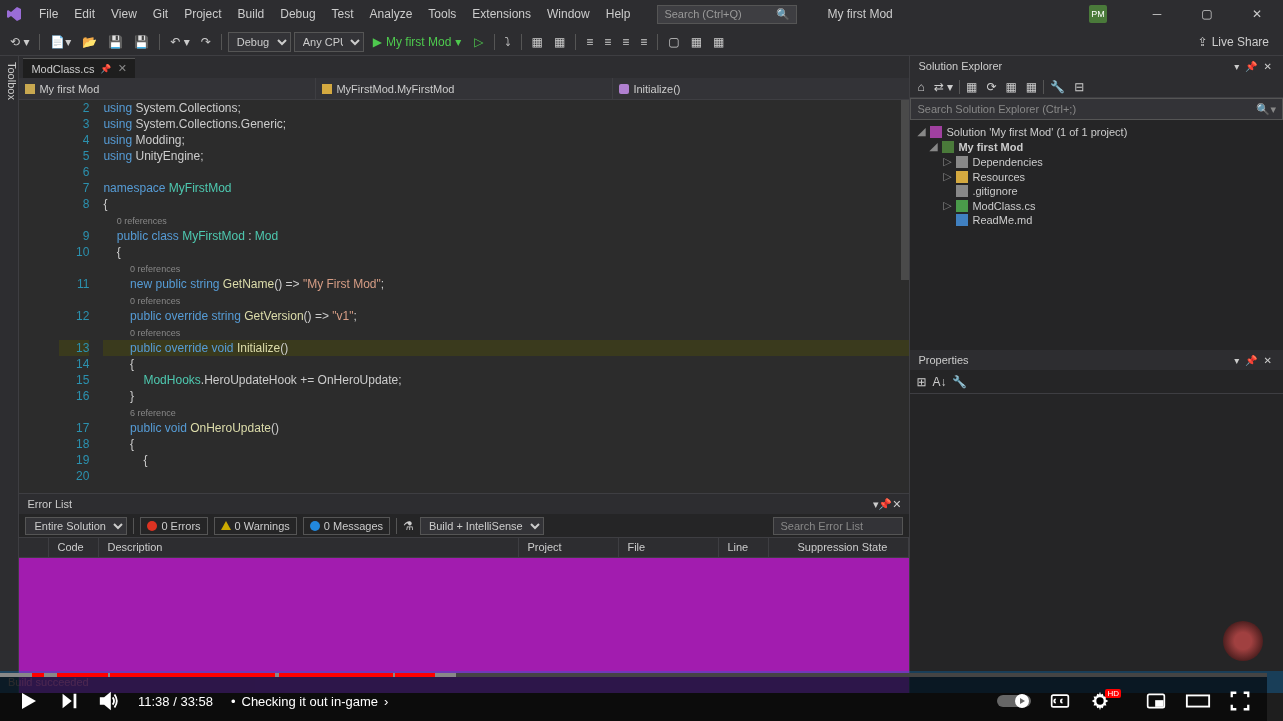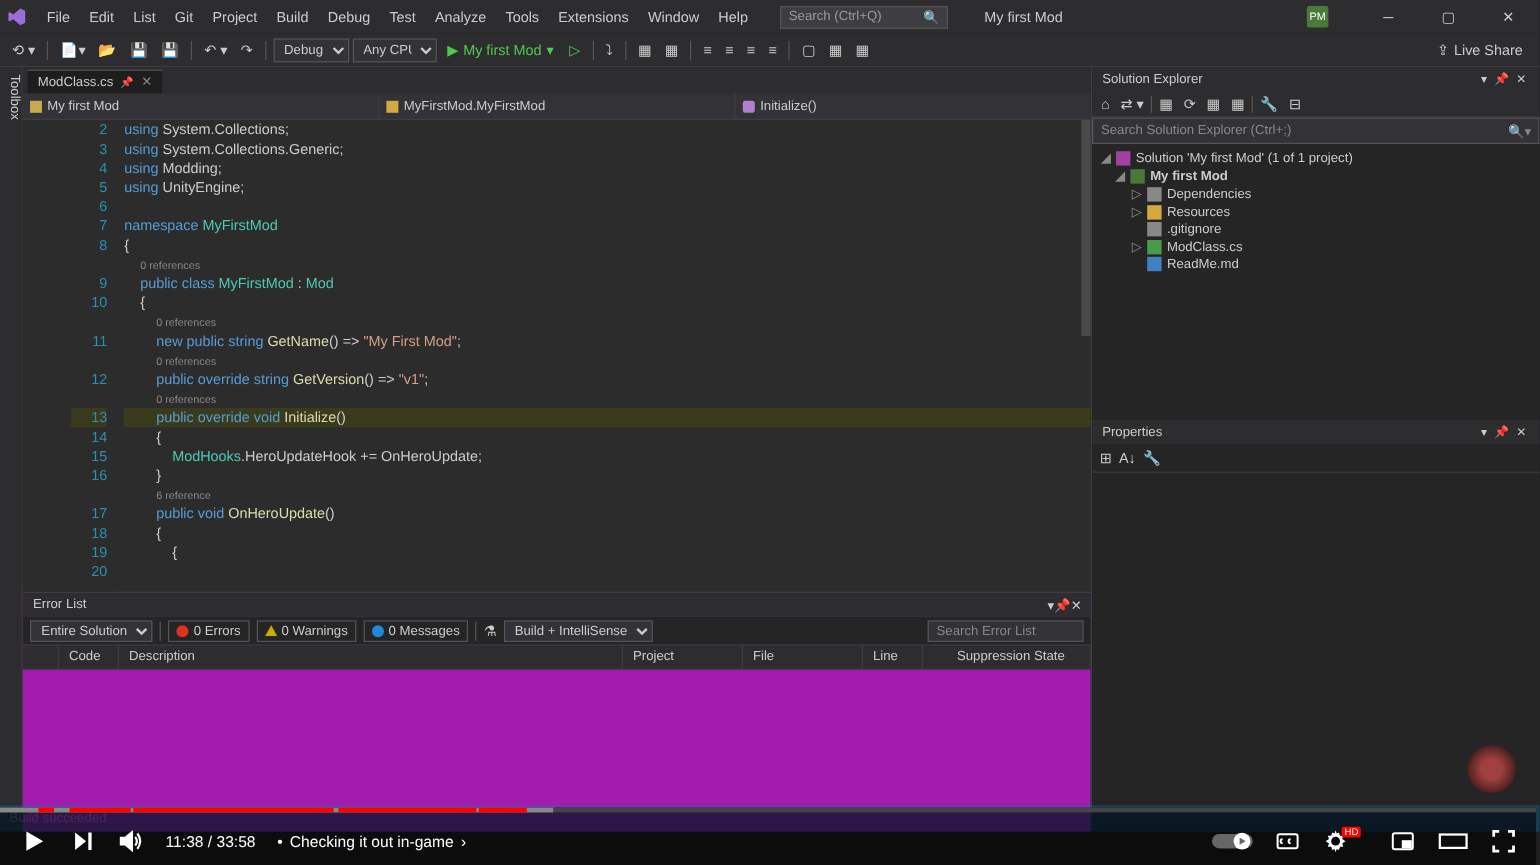--- a/index.html
+++ b/index.html
@@ -96,21 +96,21 @@
 .tree .ico.cs { background: #4a9a4a; }
 .tree .ico.md { background: #4080c0; }
 
 .props { flex: 1; background: #252526; }
 .props .ptoolbar { height: 24px; display: flex; align-items: center; padding: 0 6px; gap: 6px; border-bottom: 1px solid #3e3e42; }
 
 
 .statusbar { position: absolute; bottom: 28px; left: 0; right: 0; height: 22px; background: #007acc; display: flex; align-items: center; padding: 0 8px; font-size: 11px; color: #fff; opacity: 0.3; }
 
 
-.video-overlay { position: absolute; bottom: 0; left: 0; right: 3px; height: 48px; background: rgba(0,0,0,0.6); text-align: right; }
+.video-overlay { position: absolute; bottom: 0; left: 0; right: 16px; height: 48px; background: rgba(0,0,0,0.6); text-align: right; }
 .progress { position: absolute; bottom: 44px; left: 0; right: 0; height: 4px; background: #444; }
 .progress .buffered { position: absolute; left: 0; height: 4px; background: #888; }
 .progress .seg { position: absolute; height: 4px; background: #f00; }
 .vcontrols { position: absolute; bottom: 0; left: 0; right: 0; height: 40px; display: flex; align-items: center; padding: 0 16px; gap: 18px; }
 .vcontrols .vbtn { cursor: pointer; color: #fff; display: flex; align-items: center; }
 .vcontrols .time { color: #fff; font-size: 13px; }
 .vcontrols .chapter { color: #fff; font-size: 13px; display: flex; align-items: center; gap: 6px; }
 .vcontrols .spacer { flex: 1; }
 
 
@@ -121,21 +121,21 @@
 
 <div class="titlebar">
   <div class="logo">
     <svg width="16" height="16" viewBox="0 0 16 16">
         <path d="M11 1 L15 3 L15 13 L11 15 L5 10 L2 12 L1 11 L1 5 L2 4 L5 6 Z" fill="#9a6dd7"></path>
       </svg>
   </div>
   <div class="menu" id="main-menu">
       <span>File</span>
       <span>Edit</span>
-      <span>List</span>
+      <span>View</span>
       <span>Git</span>
       <span>Project</span>
       <span>Build</span>
       <span>Debug</span>
       <span>Test</span>
       <span>Analyze</span>
       <span>Tools</span>
       <span>Extensions</span>
       <span>Window</span>
       <span>Help</span>

